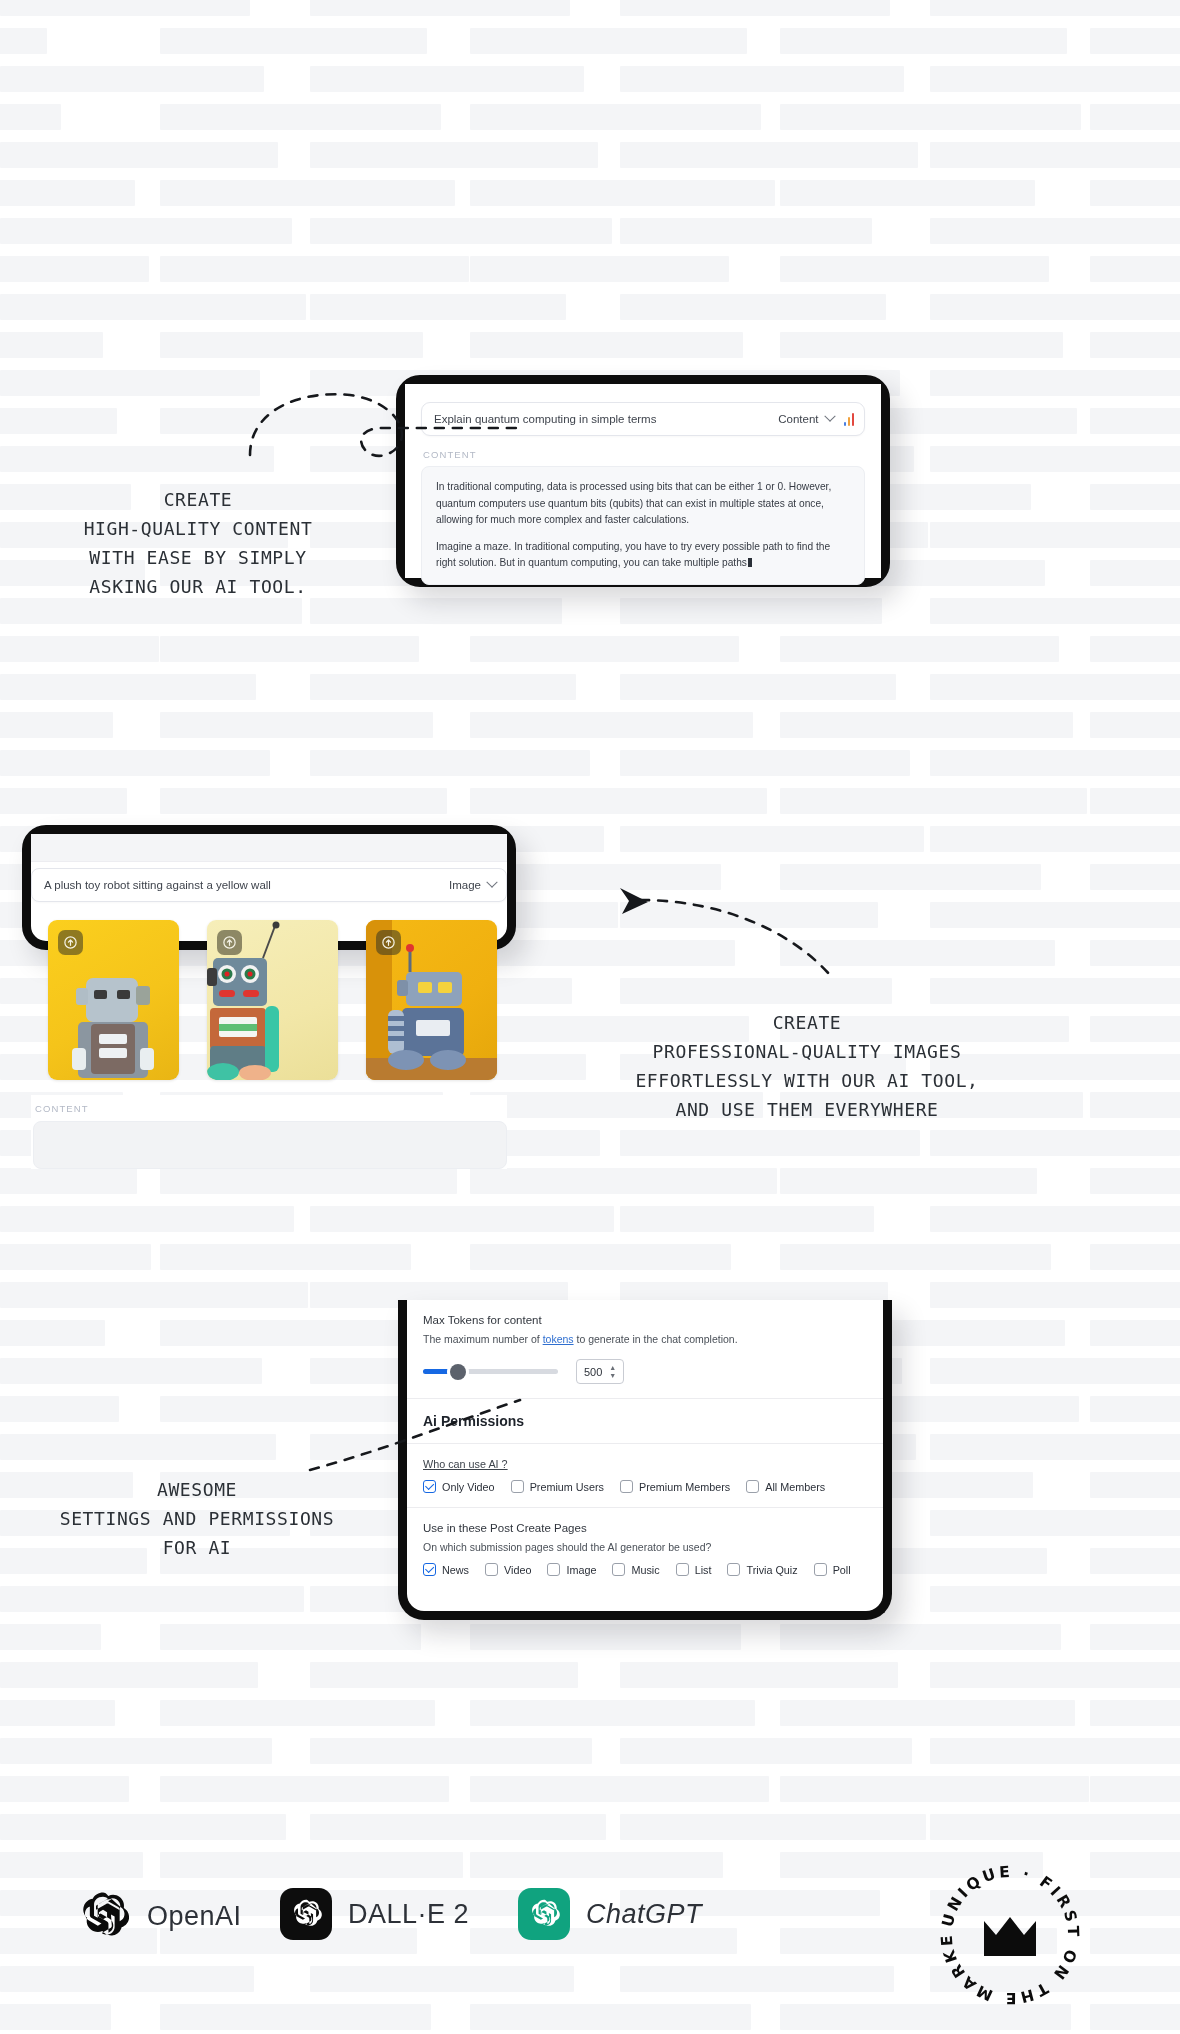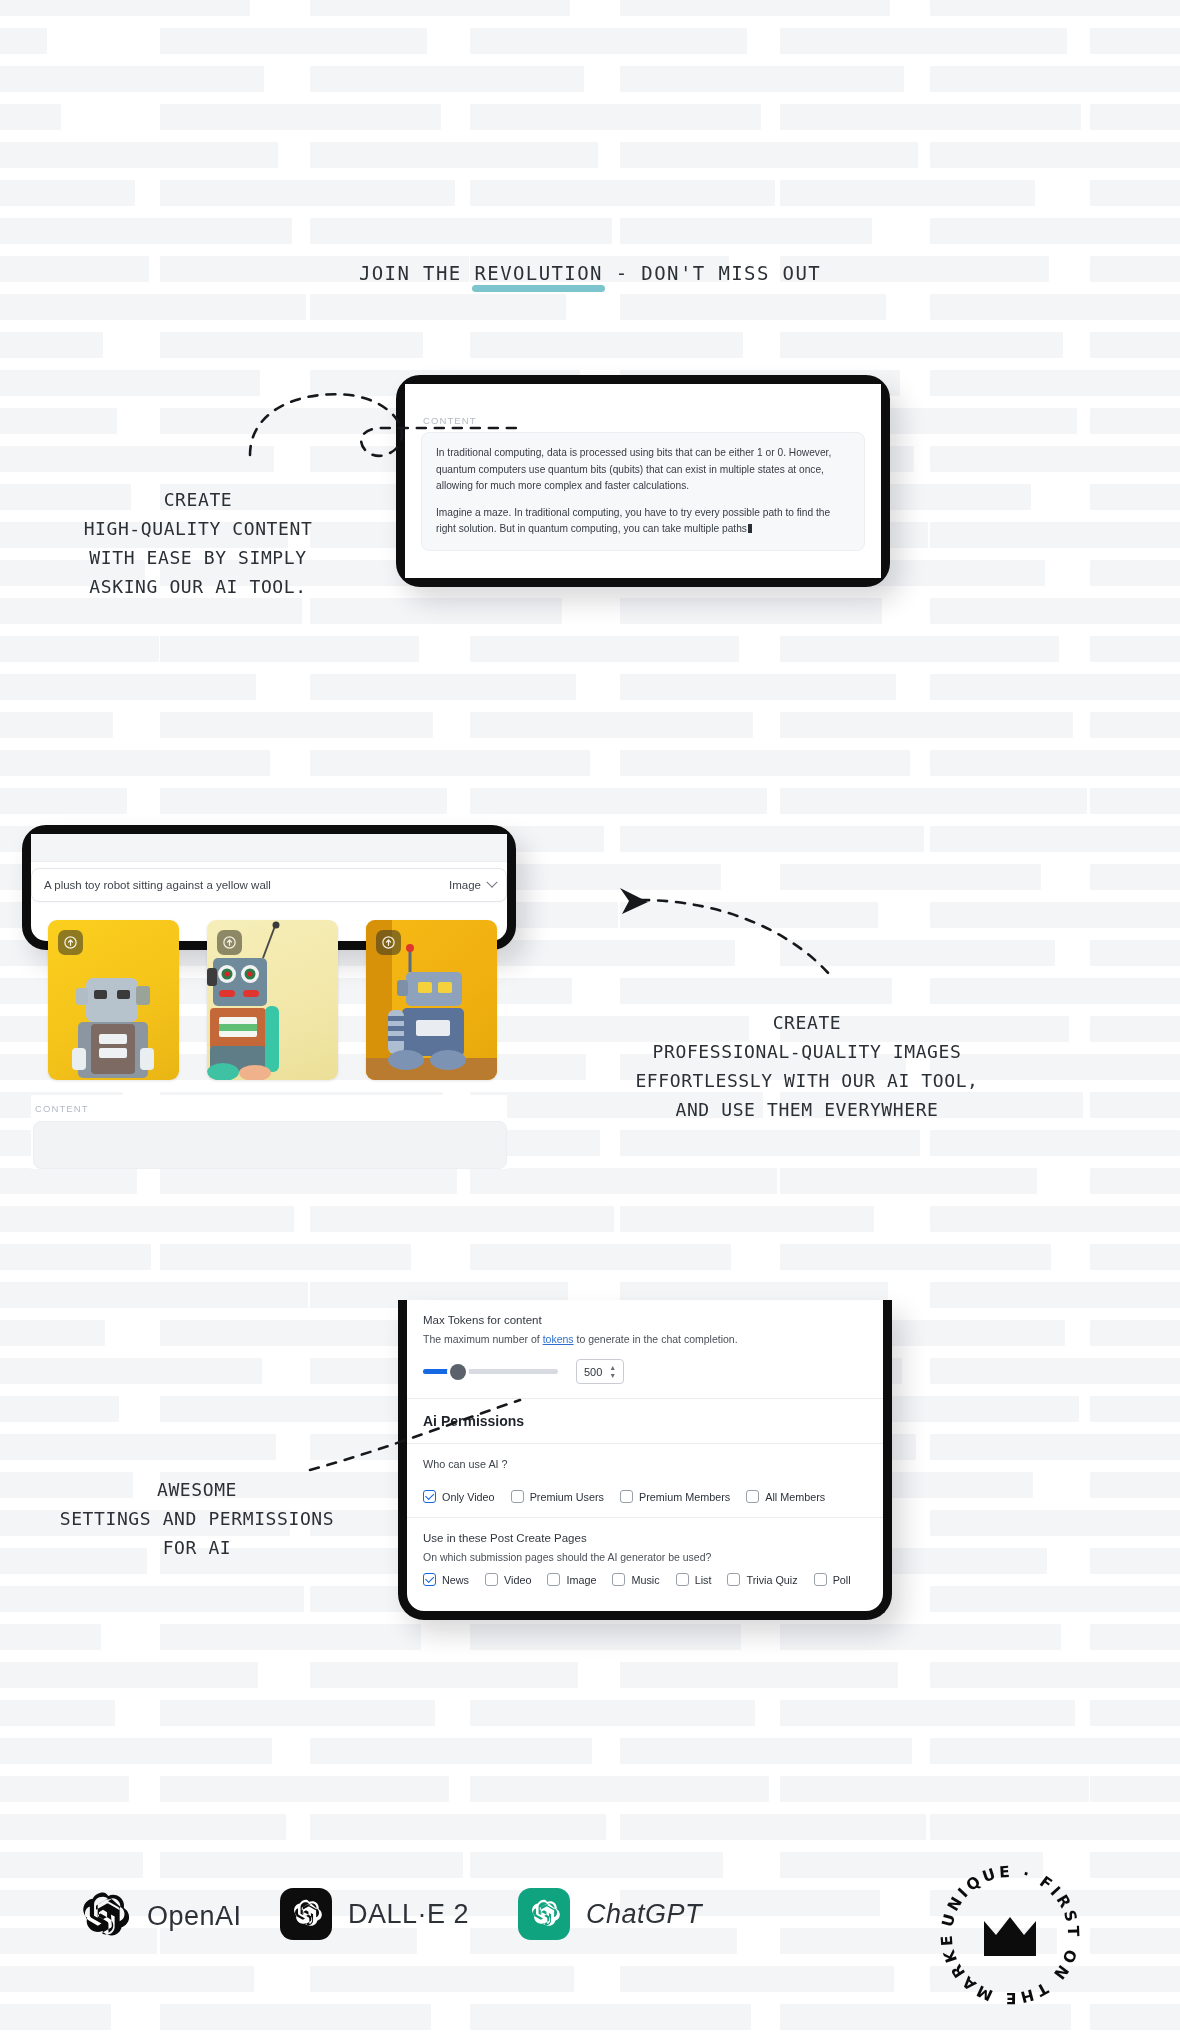--- a/index.html
+++ b/index.html
@@ -123,21 +123,21 @@
   .slider { position:relative; width:135px; height:5px; border-radius:3px; background:#d7dae0; }
   .slider .fill { position:absolute; left:0; top:0; height:5px; width:32px;
                   border-radius:3px; background:#1668e3; }
   .slider .knob { position:absolute; left:27px; top:-5.5px; width:16px; height:16px;
                   border-radius:50%; background:#5c626c; box-shadow:0 0 0 3px #fff; }
   .spin { display:flex; align-items:center; gap:7px; border:1px solid #c9ccd3;
           border-radius:4px; height:25px; padding:0 7px; font-size:11px; color:#2d323a; }
   .spin .arrows { display:flex; flex-direction:column; gap:2px; color:#6a6f77; font-size:7px; line-height:6px; }
   .divider { height:1px; background:#ececef; margin:14px -16px; }
   .p3-h2 { font-size:14px; font-weight:700; color:#1e232b; margin:14px 0 6px; }
-  .p3-q { font-size:10.8px; color:#3d434b; margin-bottom:20px; }
+  .p3-q { font-size:10.8px; color:#3d434b; margin-bottom:10px;text-decoration:underline; }
   .p3-sub { font-size:10.5px; color:#4a5058; margin-bottom:10px; }
   .cb-row { display:flex; align-items:center; flex-wrap:wrap; gap:16px; }
   .cb { display:flex; align-items:center; gap:6px; font-size:10.8px; color:#2c313a; }
   .box { width:13px; height:13px; border:1px solid #9aa0aa; border-radius:3px;
          background:#fff; display:flex; align-items:center; justify-content:center; }
   .box.on { border-color:#1668e3; }
   .box.on::after { content:""; width:7px; height:4px; border-left:1.7px solid #1668e3;
                    border-bottom:1.7px solid #1668e3; transform:rotate(-45deg) translate(.5px,-1px); }
 
   
@@ -397,26 +397,35 @@
     <div class="brick" style="left: -150px; top: 2004px; width: 261px;"></div>
     <div class="brick" style="left: 160px; top: 2004px; width: 271px;"></div>
     <div class="brick" style="left: 470px; top: 2004px; width: 281px;"></div>
     <div class="brick" style="left: 780px; top: 2004px; width: 291px;"></div>
     <div class="brick" style="left: 1090px; top: 2004px; width: 301px;"></div>
   </div>
 
 <div class="stage">
 
 
-  <div class="subhead">
-    <span>JOIN THE </span><span class="hl">REVOLUTION</span><span> - DON'T MISS OUT</span>
-  </div>
 
   <div class="tablet" id="tablet-1"></div>
   <div class="screen" id="screen-1">
+    <div class="prompt-bar">
+      <div class="prompt-text">Explain quantum computing in simple terms</div>
+      <div class="type-select">
+        <span>Content</span>
+        <span class="chev"></span>
+      </div>
+      <div class="mini-eq">
+          <i></i>
+          <i></i>
+          <i></i>
+        </div>
+    </div>
     <div class="section-label">CONTENT</div>
     <div class="content-box">
       <p>In traditional computing, data is processed using bits that can be either 1 or 0. However, quantum computers use quantum bits (qubits) that can exist in multiple states at once, allowing for much more complex and faster calculations.</p>
       <p><span>Imagine a maze. In traditional computing, you have to try every possible path to find the right solution. But in quantum computing, you can take multiple paths</span><span class="caret"></span></p>
     </div>
   </div>
 
   <div class="caption" id="cap-1">CREATE
 HIGH-QUALITY CONTENT
 WITH EASE BY SIMPLY

